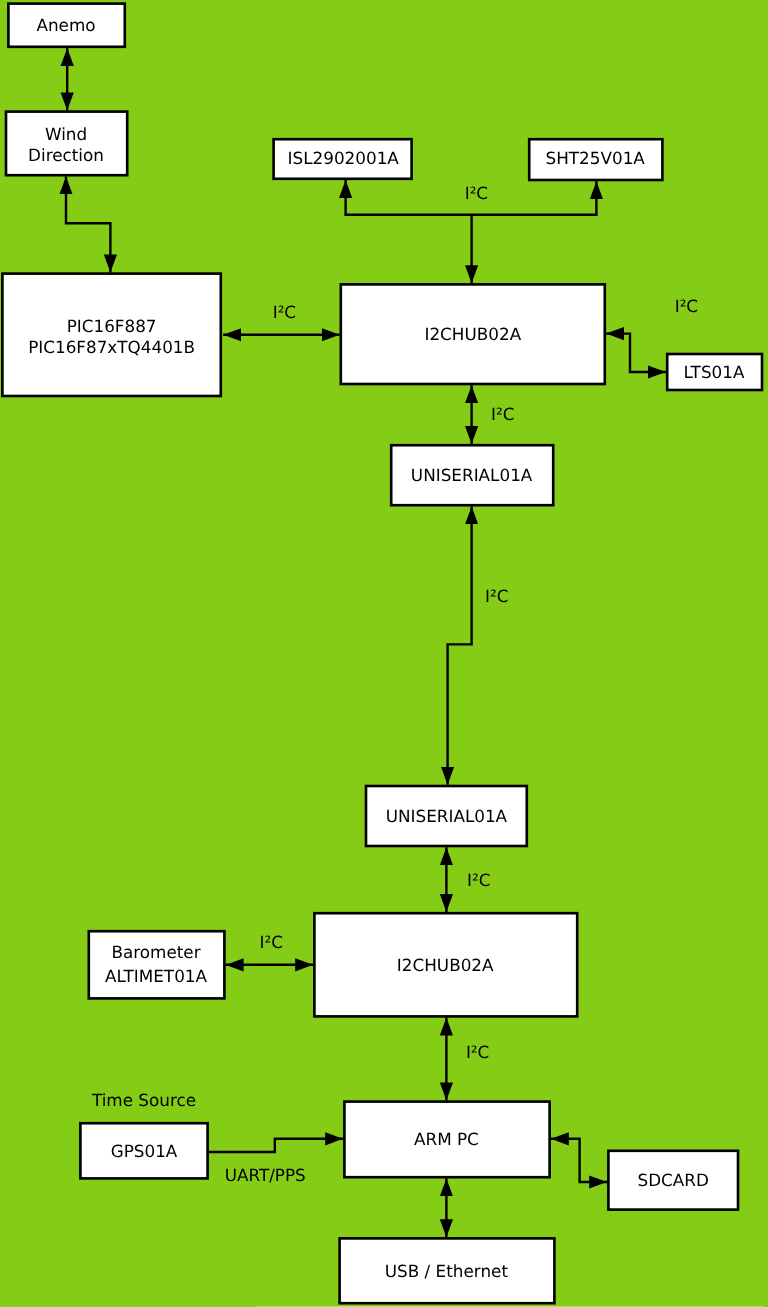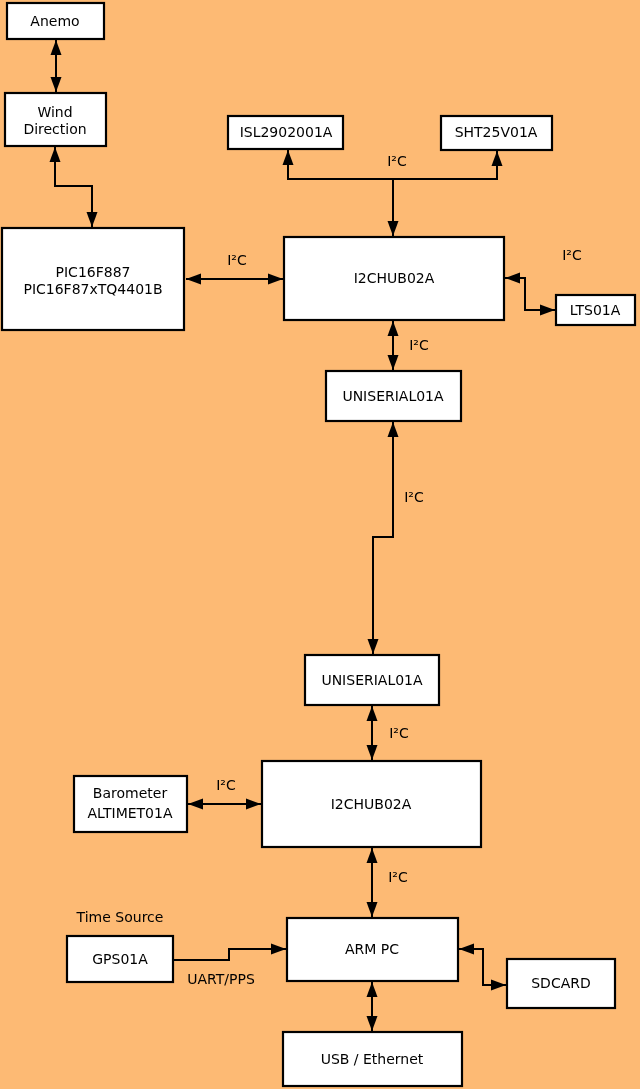--- a/index.html
+++ b/index.html
@@ -4,21 +4,21 @@
 <style>
   html, body {
     margin: 0;
     padding: 0;
     background: #ffffff;
   }
   .page {
     position: relative;
     width: 640px;
     height: 1089px;
-    background: #fdba74;
+    background: #84cc16;
     font-family: "DejaVu Sans", "Liberation Sans", sans-serif;
     text-align: right;
   }
   svg {
     display: block;
   }
   .node-box {
     fill: #ffffff;
     stroke: #000000;
     stroke-width: 2.2;

